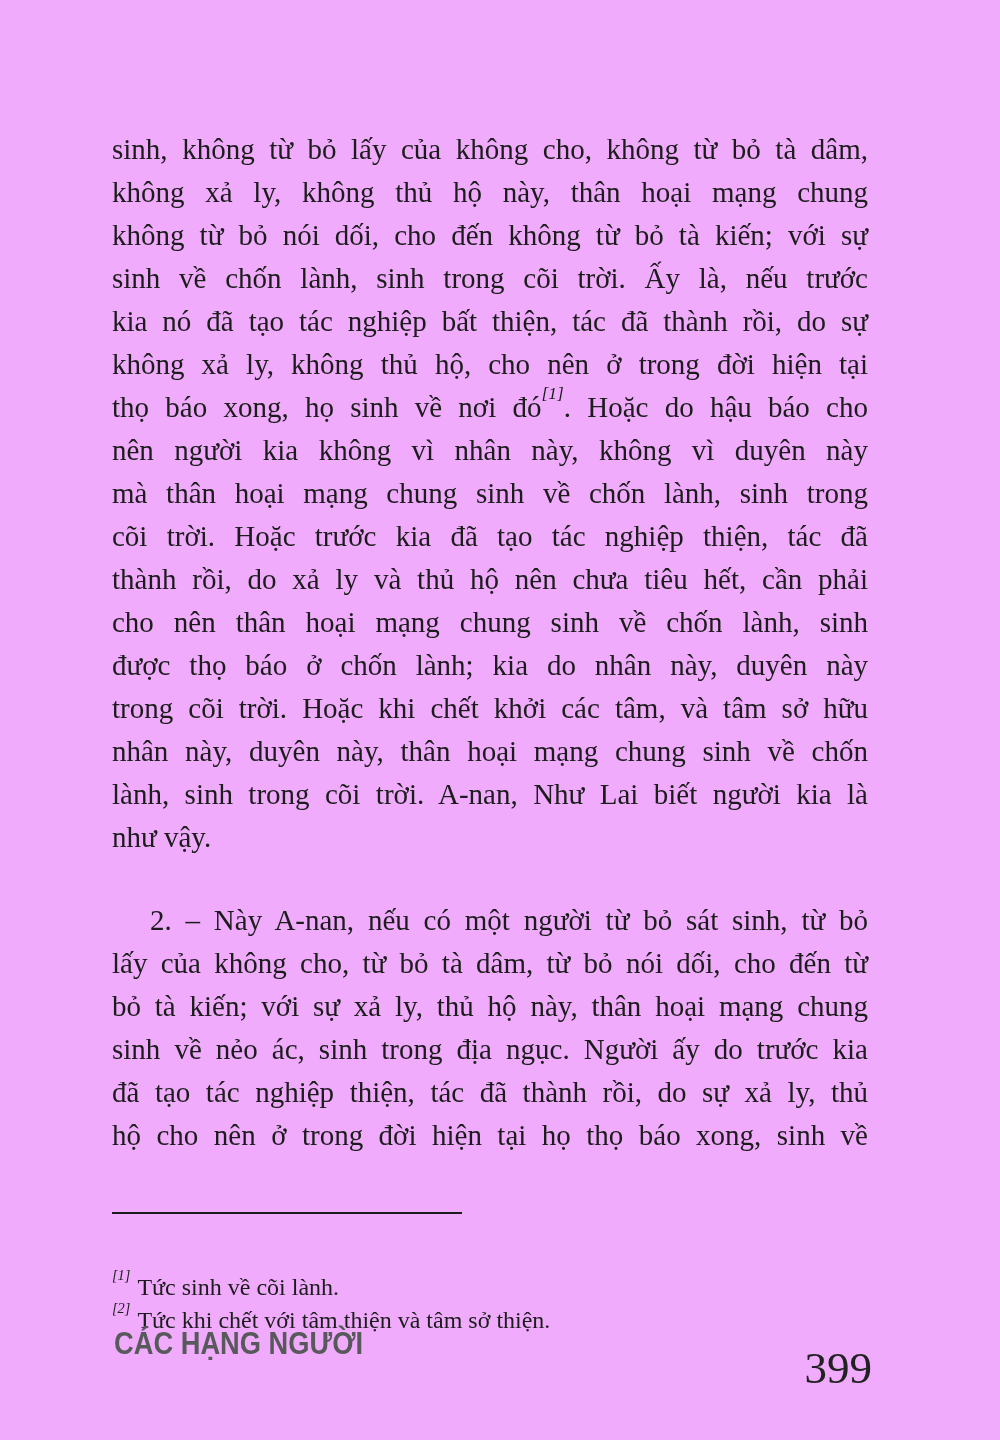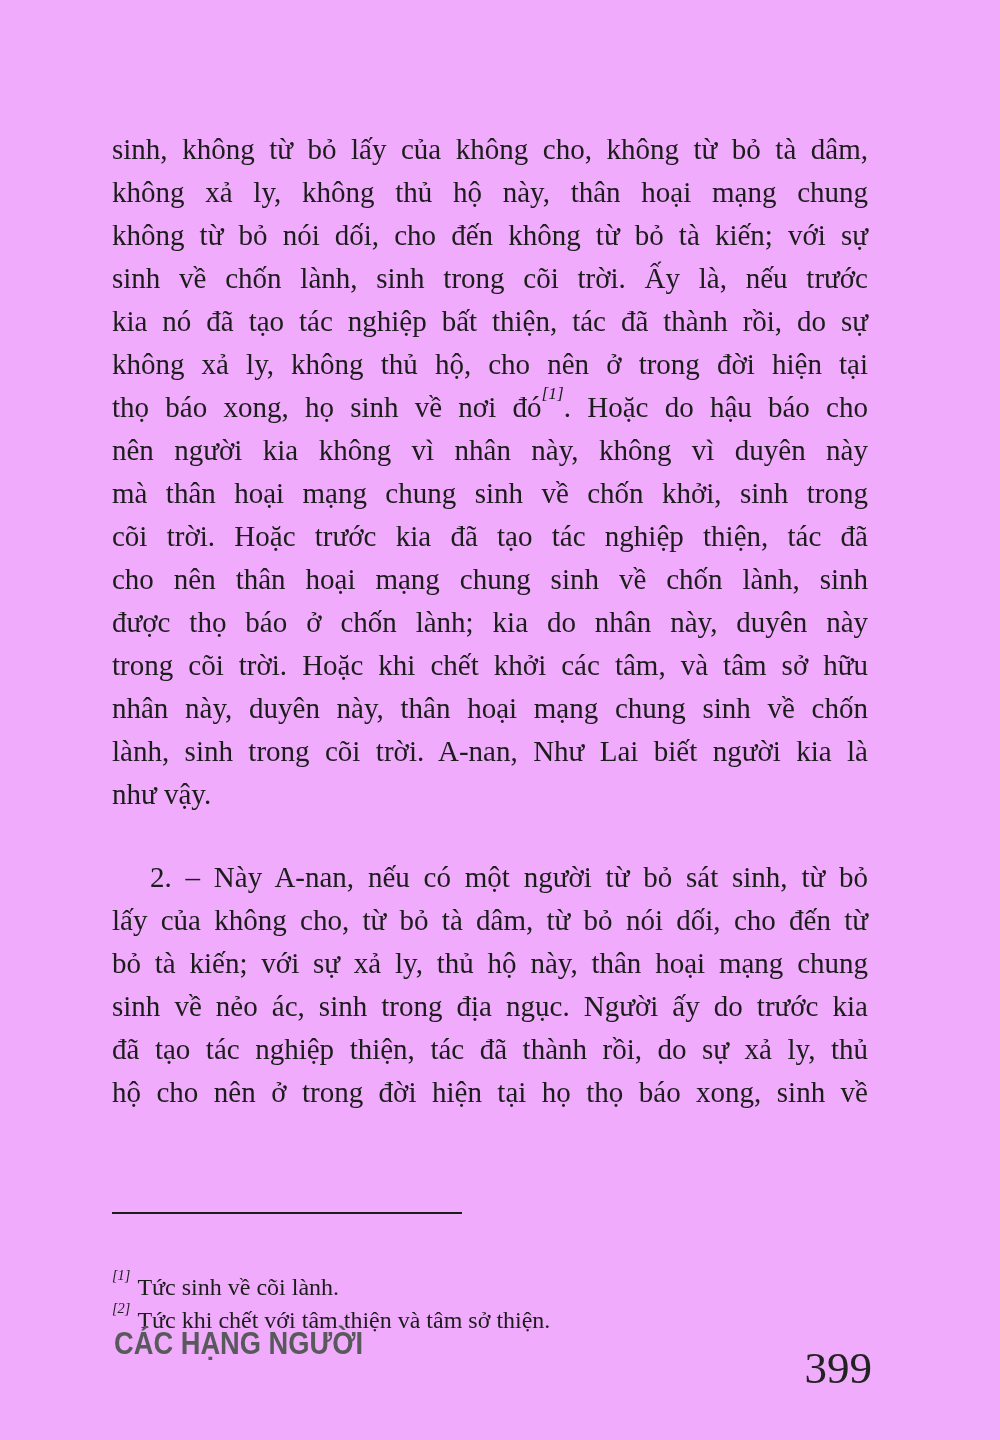--- a/index.html
+++ b/index.html
@@ -92,22 +92,23 @@
   <main class="text-block">
       <div class="paragraph">
         <div class="line">sinh, không từ bỏ lấy của không cho, không từ bỏ tà dâm,</div>
         <div class="line">không xả ly, không thủ hộ này, thân hoại mạng chung</div>
         <div class="line">không từ bỏ nói dối, cho đến không từ bỏ tà kiến; với sự</div>
         <div class="line">sinh về chốn lành, sinh trong cõi trời. Ấy là, nếu trước</div>
         <div class="line">kia nó đã tạo tác nghiệp bất thiện, tác đã thành rồi, do sự</div>
         <div class="line">không xả ly, không thủ hộ, cho nên ở trong đời hiện tại</div>
         <div class="line">thọ báo xong, họ sinh về nơi đó<sup class="fn-ref">[1]</sup>. Hoặc do hậu báo cho</div>
         <div class="line">nên người kia không vì nhân này, không vì duyên này</div>
-        <div class="line">mà thân hoại mạng chung sinh về chốn khởi, sinh trong</div>
+        <div class="line">mà thân hoại mạng chung sinh về chốn lành, sinh trong</div>
         <div class="line">cõi trời. Hoặc trước kia đã tạo tác nghiệp thiện, tác đã</div>
+        <div class="line">thành rồi, do xả ly và thủ hộ nên chưa tiêu hết, cần phải</div>
         <div class="line">cho nên thân hoại mạng chung sinh về chốn lành, sinh</div>
         <div class="line">được thọ báo ở chốn lành; kia do nhân này, duyên này</div>
         <div class="line">trong cõi trời. Hoặc khi chết khởi các tâm, và tâm sở hữu</div>
         <div class="line">nhân này, duyên này, thân hoại mạng chung sinh về chốn</div>
         <div class="line">lành, sinh trong cõi trời. A-nan, Như Lai biết người kia là</div>
         <div class="line flush">như vậy.</div>
       </div>
       <div class="paragraph">
         <div class="line indent">2. – Này A-nan, nếu có một người từ bỏ sát sinh, từ bỏ</div>
         <div class="line">lấy của không cho, từ bỏ tà dâm, từ bỏ nói dối, cho đến từ</div>

